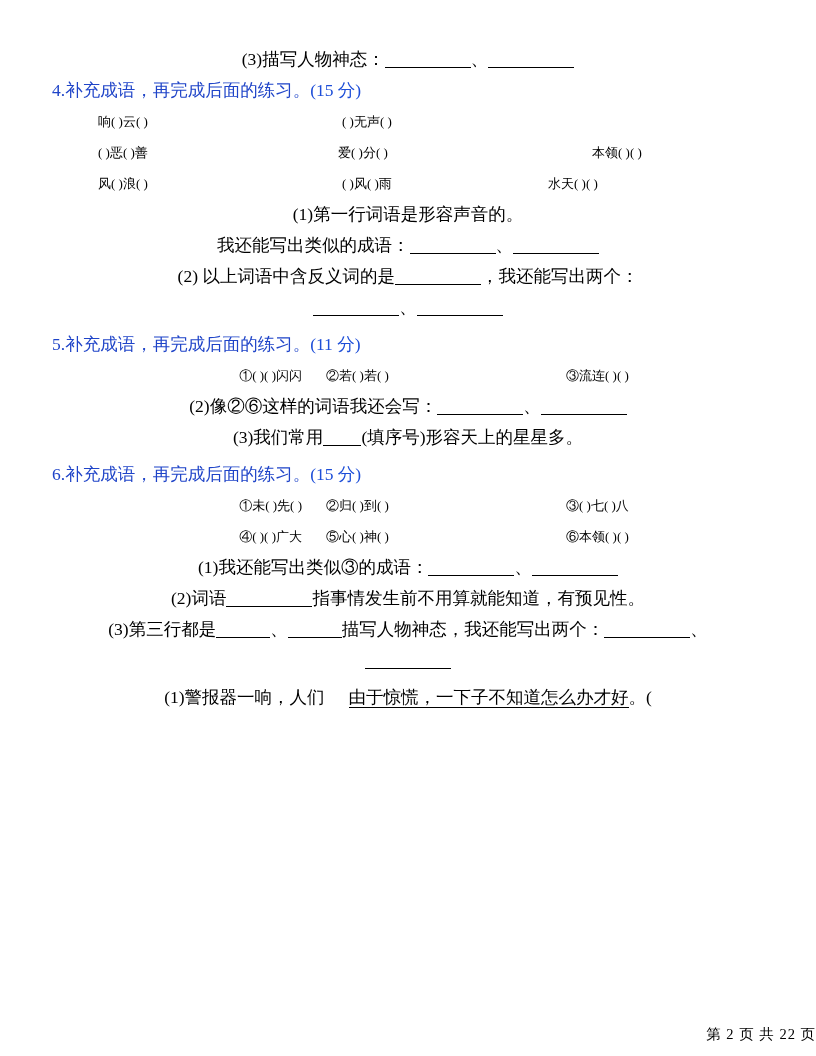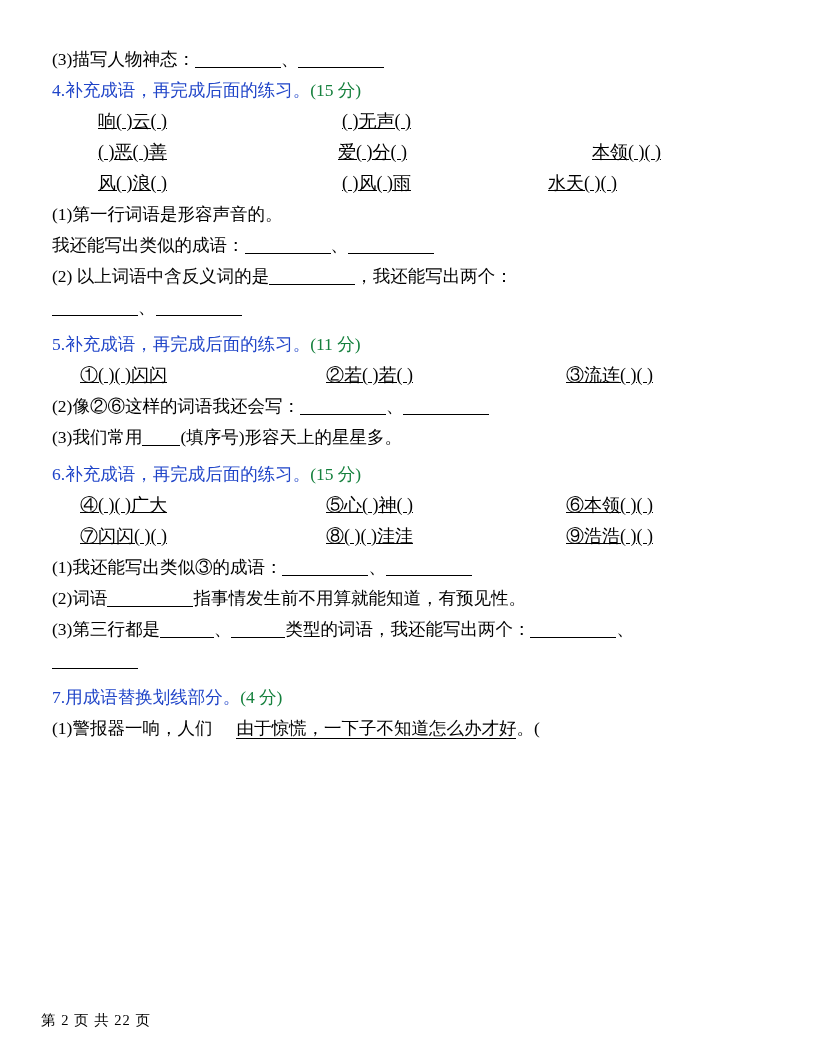--- a/index.html
+++ b/index.html
@@ -17,29 +17,30 @@
     position: relative;
     box-sizing: border-box;
     padding: 44px 52px 20px 52px;
     background: #ffffff;
     overflow: hidden;
   }
   .line {
     font-size: 17.5px;
     line-height: 31px;
     white-space: nowrap;
+    text-align: center;
   }
   .q-head {
     color: #1f44c8;
     font-size: 17.5px;
     line-height: 31px;
     white-space: nowrap;
   }
   .q-head .pts {
-    color: #15803d;
+    color: #1d4ed8;
   }
   .blank {
     display: inline-block;
     border-bottom: 1px solid #000;
     width: 86px;
     vertical-align: -3px;
   }
   .blank-sm {
     display: inline-block;
     border-bottom: 1px solid #000;
@@ -50,45 +51,43 @@
     display: inline-block;
     border-bottom: 1px solid #000;
     width: 38px;
     vertical-align: -3px;
   }
   .uline {
     border-bottom: 1px solid #000;
     margin-left: 24px;
   }
   .idiom-row {
-    font-size: 18px;
+    font-size: 13px;
     line-height: 31px;
     display: flex;
     white-space: nowrap;
-    text-decoration: underline;
   }
   .idiom-row .cell {
     flex: 0 0 auto;
   }
   .c1 { width: 260px; padding-left: 46px; box-sizing: border-box; }
   .c2 { width: 250px; padding-left: 26px; box-sizing: border-box; }
   .c3 { width: 210px; padding-left: 30px; box-sizing: border-box; }
-  .c1b { width: 250px; padding-left: 28px; box-sizing: border-box; }
+  .c1b { width: 250px; padding-left: 28px; box-sizing: border-box; text-align: right; }
   .c2b { width: 240px; padding-left: 24px; box-sizing: border-box; }
   .c3b { width: 220px; padding-left: 24px; box-sizing: border-box; }
   .gap-sm { height: 6px; }
   .footer {
     position: absolute;
     left: 0;
     right: 0;
-    bottom: 26px;
-    text-align: left;
+    bottom: 12px;
+    text-align: right;
     font-size: 14.5px;
     letter-spacing: 1px;
-    margin-left: 41px;
   }
 </style>
 </head>
 <body>
 
 <div class="page">
 
   <div class="line">
     <span>(3)描写人物神态：</span><span class="blank"></span>、<span class="blank"></span>
   </div>
@@ -144,47 +143,44 @@
     <span>(3)我们常用</span><span class="blank-xs"></span><span>(填序号)形容天上的星星多。</span>
   </div>
 
   <div class="gap-sm"></div>
 
   <div class="q-head">
     <span>6.补充成语，再完成后面的练习。</span><span class="pts">(15 分)</span>
   </div>
 
   <div class="idiom-row">
+    <span class="cell c1b">①未(  )先(  )</span>
+    <span class="cell c2b">②归(  )到(  )</span>
+    <span class="cell c3b">③(  )七(  )八</span>
+  </div>
+  <div class="idiom-row">
     <span class="cell c1b">④(  )(  )广大</span>
     <span class="cell c2b">⑤心(  )神(  )</span>
     <span class="cell c3b">⑥本领(  )(  )</span>
-  </div>
-  <div class="idiom-row">
-    <span class="cell c1b">⑦闪闪(  )(  )</span>
-    <span class="cell c2b">⑧(  )(  )洼洼</span>
-    <span class="cell c3b">⑨浩浩(  )(  )</span>
   </div>
 
   <div class="line">
     <span>(1)我还能写出类似③的成语：</span><span class="blank"></span>、<span class="blank"></span>
   </div>
   <div class="line">
     <span>(2)词语</span><span class="blank"></span><span>指事情发生前不用算就能知道，有预见性。</span>
   </div>
   <div class="line">
-    <span>(3)第三行都是</span><span class="blank-sm"></span><span>、</span><span class="blank-sm"></span><span>类型的词语，我还能写出两个：</span><span class="blank"></span>、
+    <span>(3)第三行都是</span><span class="blank-sm"></span><span>、</span><span class="blank-sm"></span><span>描写人物神态，我还能写出两个：</span><span class="blank"></span>、
   </div>
   <div class="line">
     <span class="blank"></span>
   </div>
 
   <div class="gap-sm"></div>
 
-  <div class="q-head">
-    <span>7.用成语替换划线部分。</span><span class="pts">(4 分)</span>
-  </div>
   <div class="line">
     <span>(1)警报器一响，人们</span><span class="uline">由于惊慌，一下子不知道怎么办才好</span><span>。(</span>
   </div>
 
   <div class="footer">第 2 页 共 22 页</div>
 
 </div>
 
 </body></html>

